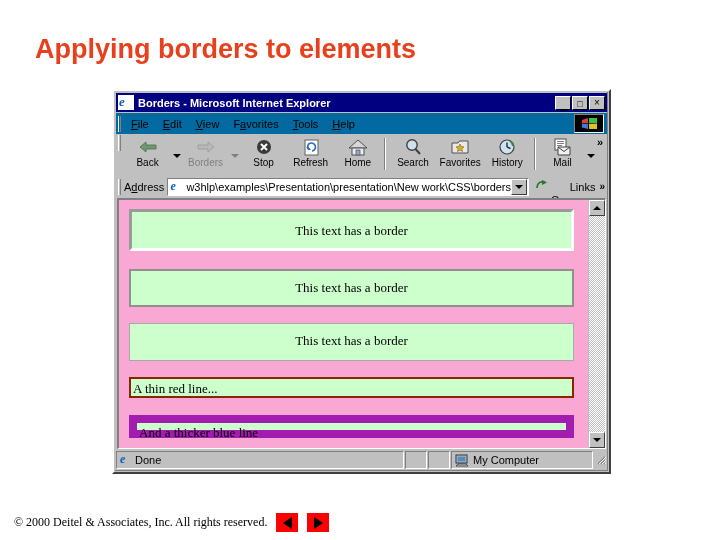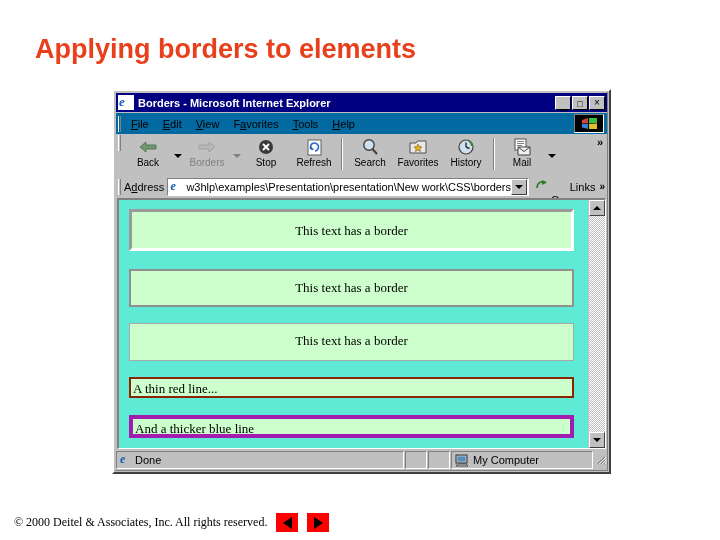--- a/index.html
+++ b/index.html
@@ -344,21 +344,21 @@
     border-right: 1px solid #ffffff;
     border-bottom: 1px solid #ffffff;
     box-sizing: border-box;
     overflow: hidden;
   }
   .doc-page {
     position: absolute;
     left: 0; top: 0;
     right: 17px;
     bottom: 0;
-    background: #5eead4;
+    background: #f9a8d4;
     padding: 9px 14px 0 10px;
     box-sizing: border-box;
   }
 
   .bx {
     box-sizing: border-box;
     font-family: "Liberation Serif", serif;
     font-size: 13px;
     color: #000000;
     background: #ccffcc;
@@ -391,21 +391,21 @@
   }
   .bx4 {
     height: 21px;
     line-height: 19px;
     border: 2px solid #8B2500;
     margin-bottom: 17px;
   }
   .bx5 {
     height: 23px;
     line-height: 19px;
-    border: 4px solid #a21caf;
+    border: 8px solid #a21caf;
   }
 
   
   .vscroll {
     position: absolute;
     right: 0; top: 0;
     width: 17px;
     bottom: 0;
     background:
       repeating-conic-gradient(#ffffff 0% 25%, #c0c0c0 0% 50%) 0 0 / 2px 2px;
@@ -612,20 +612,30 @@
       <span class="ico">
         <svg width="22" height="20" viewBox="0 0 22 20" xmlns="http://www.w3.org/2000/svg">
           <rect x="5" y="3" width="13" height="15" fill="#ffffff" stroke="#606060" stroke-width="1"></rect>
           <path d="M8,12 A4,4 0 1,1 12,14" fill="none" stroke="#2a6ac0" stroke-width="1.6"></path>
           <path d="M8,9 L8,13 L11,13 Z" fill="#2a6ac0"></path>
         </svg>
       </span>
       <span class="lbl">Refresh</span>
     </div>
 
+    <div class="tbtn">
+      <span class="ico">
+        <svg width="22" height="20" viewBox="0 0 22 20" xmlns="http://www.w3.org/2000/svg">
+          <path d="M11,3 L20,11 L2,11 Z" fill="#d8d8d8" stroke="#505050" stroke-width="1"></path>
+          <rect x="5" y="11" width="12" height="7" fill="#ececec" stroke="#505050" stroke-width="1"></rect>
+          <rect x="9" y="13" width="4" height="5" fill="#8aa8d8" stroke="#505050" stroke-width="0.7"></rect>
+        </svg>
+      </span>
+      <span class="lbl">Home</span>
+    </div>
 
     <div class="tbar-sep"></div>
 
     <div class="tbtn">
       <span class="ico">
         <svg width="22" height="20" viewBox="0 0 22 20" xmlns="http://www.w3.org/2000/svg">
           <circle cx="10" cy="8" r="5.2" fill="#cfe0ef" stroke="#404040" stroke-width="1.4"></circle>
           <path d="M13.5,12 L18,17" stroke="#404040" stroke-width="2"></path>
         </svg>
       </span>

